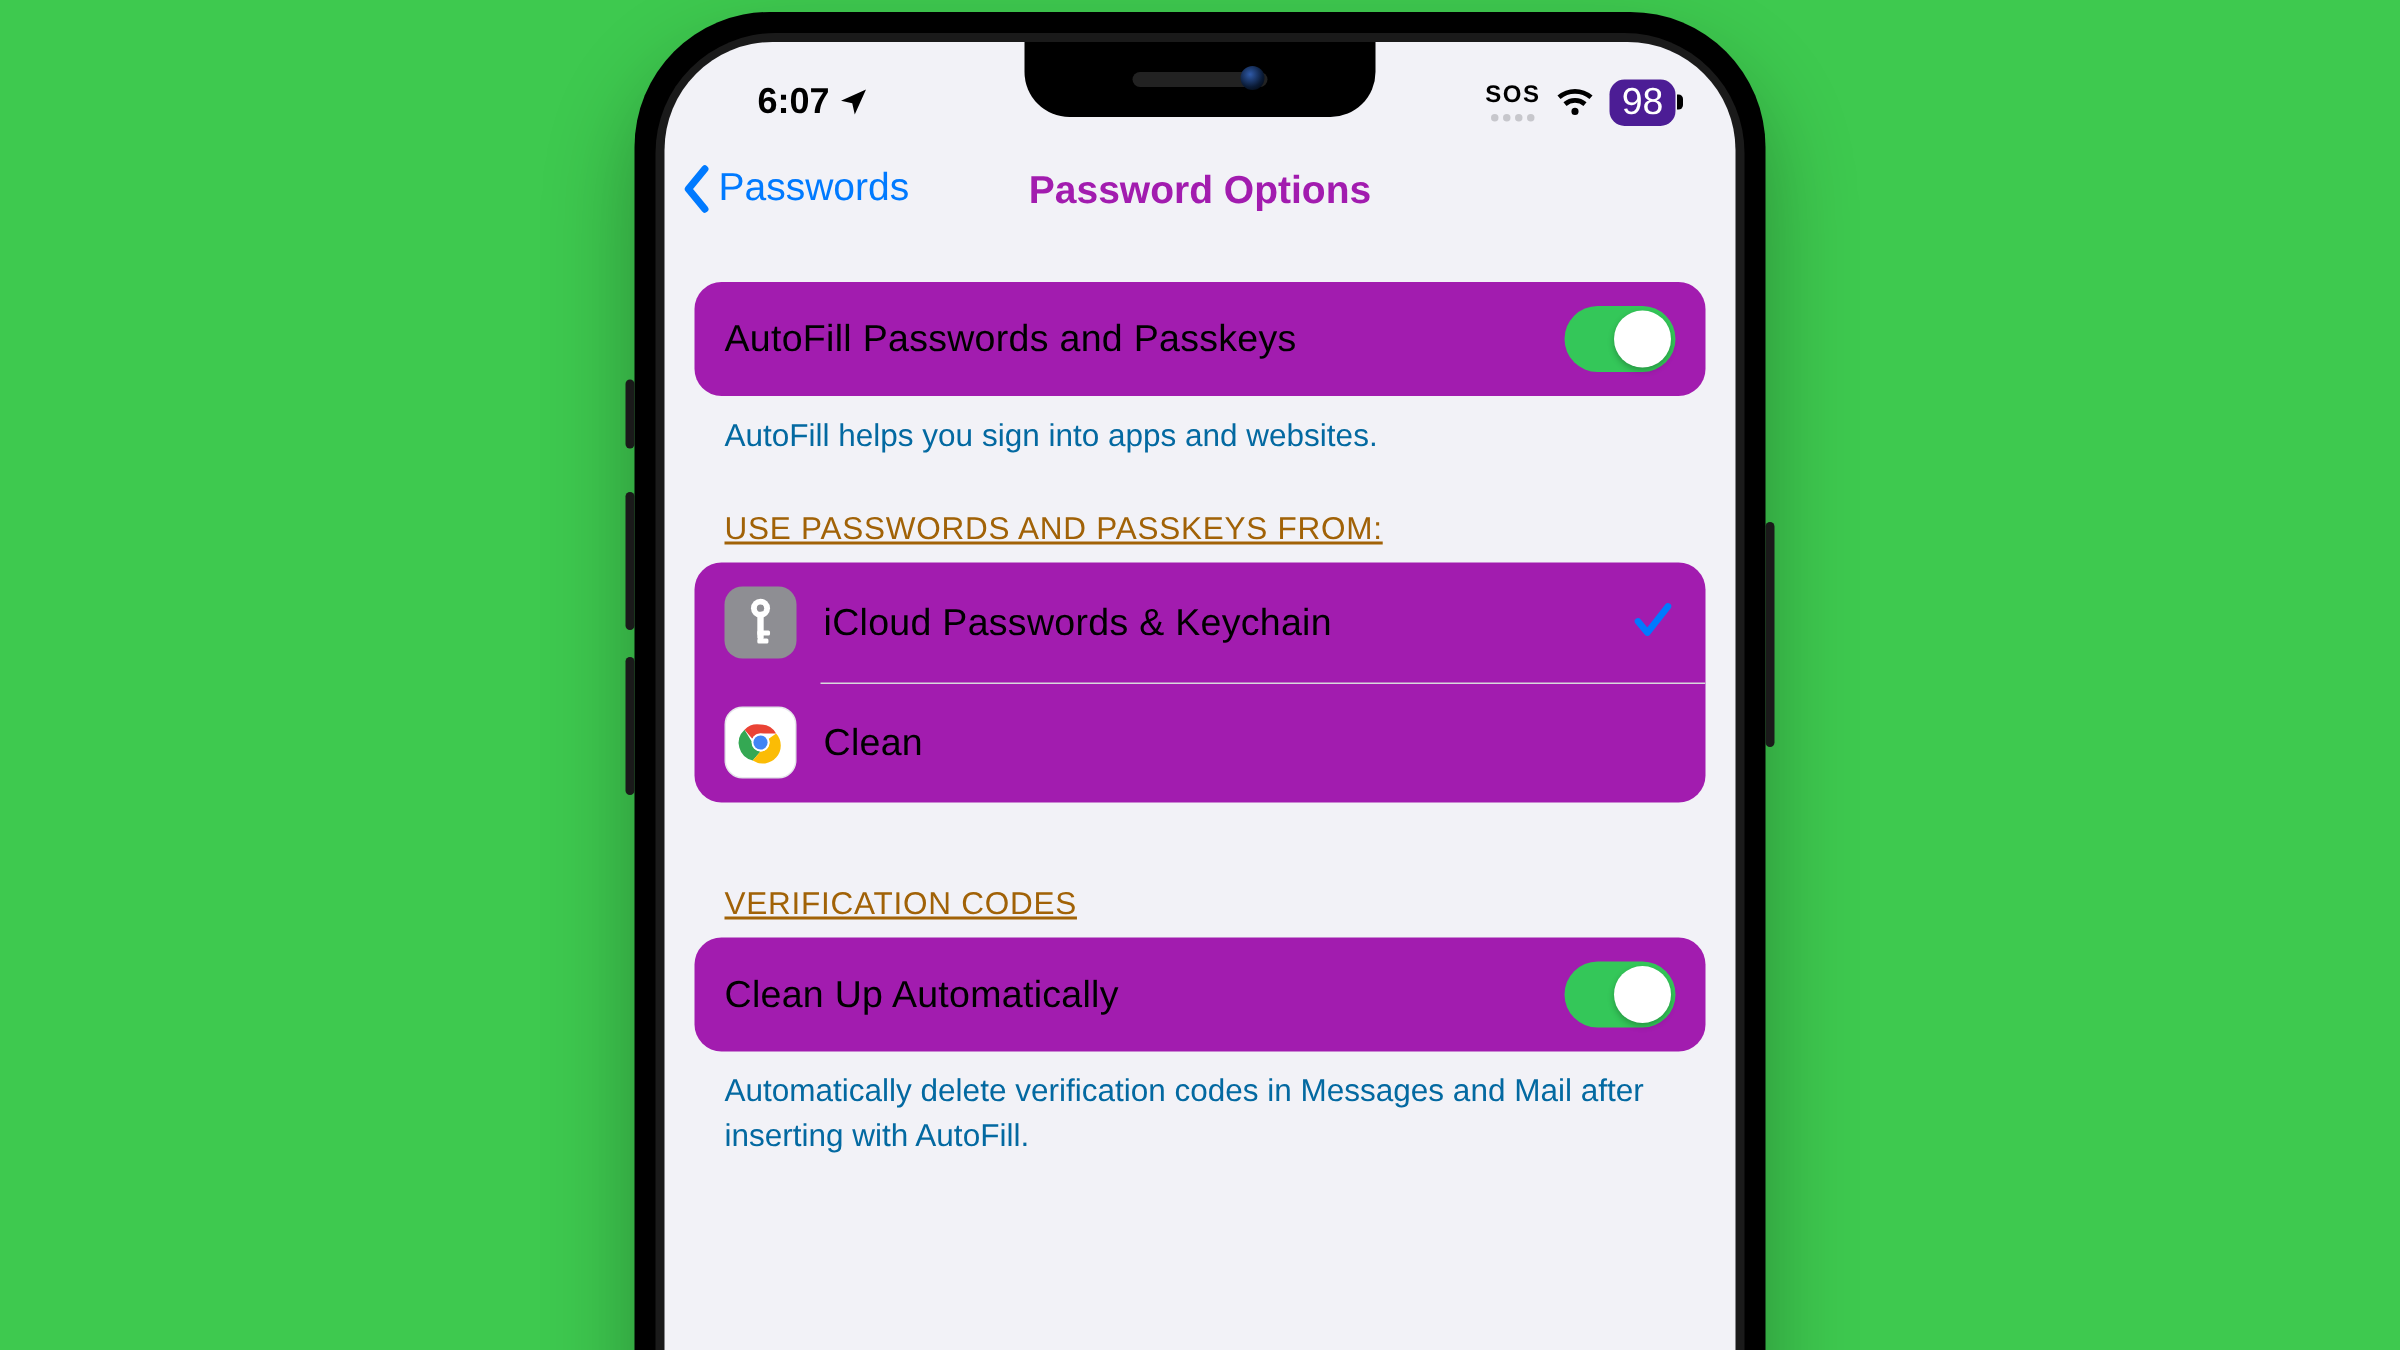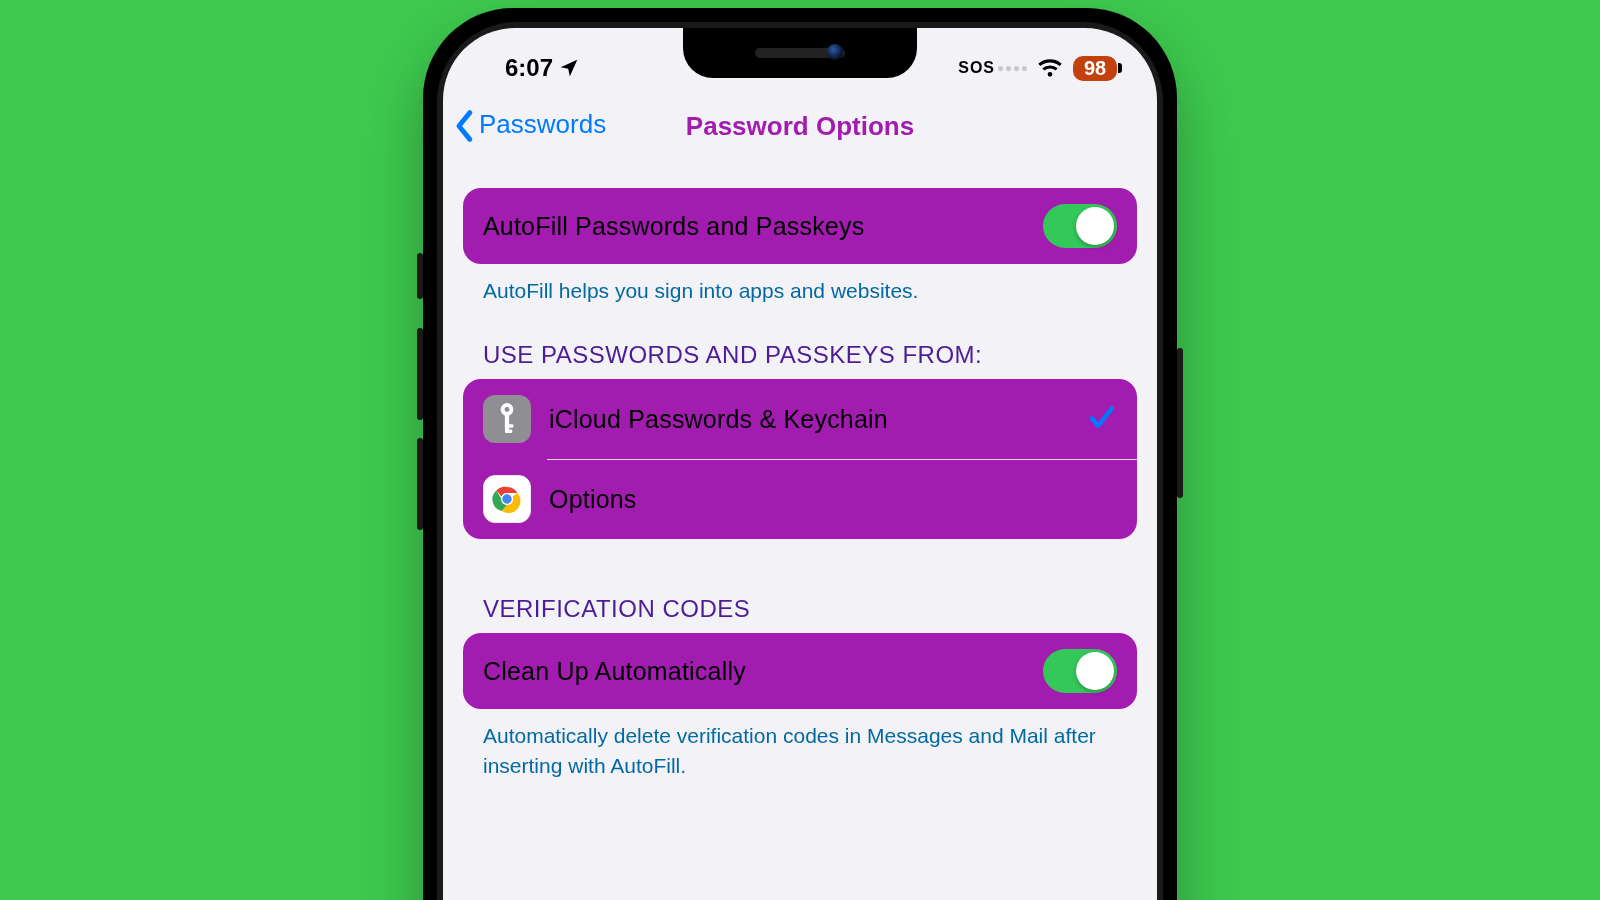--- a/index.html
+++ b/index.html
@@ -59,28 +59,28 @@
     height: 62px;
     display: flex; justify-content: space-between; align-items: center;
     padding: 18px 40px 0 62px;
     font-weight: 700;
     font-size: 24px;
     color: #000;
   }
   .status-left { display:flex; align-items:center; gap:6px; }
   .loc-icon svg { width: 20px; height: 20px; display:block; }
   .status-right { display:flex; align-items:center; gap:10px; }
-  .sos-box { display:flex; flex-direction:row; align-items:center; gap:3px;}
+  .sos-box { display:flex; flex-direction:column; align-items:center; gap:3px;}
   .sos-text { font-size: 16px; font-weight:800; letter-spacing:1px; }
   .sos-dots { display:flex; gap:3px; }
   .sos-dots span { width:5px; height:5px; border-radius:50%; background:#c7c7cc; }
   .wifi svg { width: 26px; height: 26px; display:block; }
   .battery-pill {
-    background:#c2410c; color:#fff; border-radius: 10px;
-    padding: 1px 7px; font-size: 20px; font-weight:700;
+    background:#4c1d95; color:#fff; border-radius: 10px;
+    padding: 1px 7px; font-size: 25px; font-weight:400;
     min-width:44px; text-align:center;
     position:relative;
   }
   .battery-pill::after{
     content:""; position:absolute; right:-5px; top:50%; transform:translateY(-50%);
     width:4px; height:10px; background:#000; border-radius:0 3px 3px 0;
   }
 
   
   .nav {
@@ -105,21 +105,21 @@
   .row {
     display:flex; align-items:center; gap:18px;
     padding: 16px 20px; min-height: 68px;
   }
   .row + .row { position:relative; }
   .row + .row::before{
     content:""; position:absolute; top:0; left: 84px; right:0; height:1px; background:#d8d8dc;
   }
   .row-label { flex:1; font-size: 25px; color:#000; letter-spacing:0.2px; }
   .footer-note { color:#0369a1; font-size: 21px; padding: 12px 20px 0 20px; line-height:1.4; }
-  .section-header { color:#4c1d95; font-size: 24px; letter-spacing:0.5px; padding: 36px 20px 10px 20px; }
+  .section-header { color:#a16207; font-size: 21px; letter-spacing:0.5px; padding: 36px 20px 10px 20px; text-decoration: underline; }
 
   
   .switch {
     width: 74px; height: 44px; border-radius: 22px;
     background:#34c759; position:relative; cursor:pointer; flex-shrink:0;
   }
   .switch .knob {
     position:absolute; top:3px; right:3px;
     width:38px; height:38px; border-radius:50%; background:#fff;
     box-shadow:0 2px 4px rgba(0,0,0,0.25);
@@ -229,21 +229,21 @@
             <div class="app-icon chrome-icon">
               <svg viewBox="0 0 48 48">
                 <circle cx="24" cy="24" r="22" fill="#fff"></circle>
                 <path fill="#ea4335" d="M24 8a16 16 0 0 1 13.9 8H24a8 8 0 0 0-7.3 4.7L9.8 12.6A16 16 0 0 1 24 8z"></path>
                 <path fill="#34a853" d="M9.8 12.6 16.7 24a8 8 0 0 0 7.3 8l-6.9 8A16 16 0 0 1 9.8 12.6z"></path>
                 <path fill="#fbbc05" d="M37.9 16A16 16 0 0 1 17.1 40l6.9-8a8 8 0 0 0 7.3-11.3L37.9 16z"></path>
                 <circle cx="24" cy="24" r="8" fill="#fff"></circle>
                 <circle cx="24" cy="24" r="6.3" fill="#4285f4"></circle>
               </svg>
             </div>
-            <div class="row-label">Options</div>
+            <div class="row-label">Clean</div>
           </div>
         </div>
 
         <div class="section-header" style="padding-top:56px;">VERIFICATION CODES</div>
         <div class="group">
           <div class="row">
             <div class="row-label">Clean Up Automatically</div>
             <div class="switch">
                 <div class="knob"></div>
               </div>

